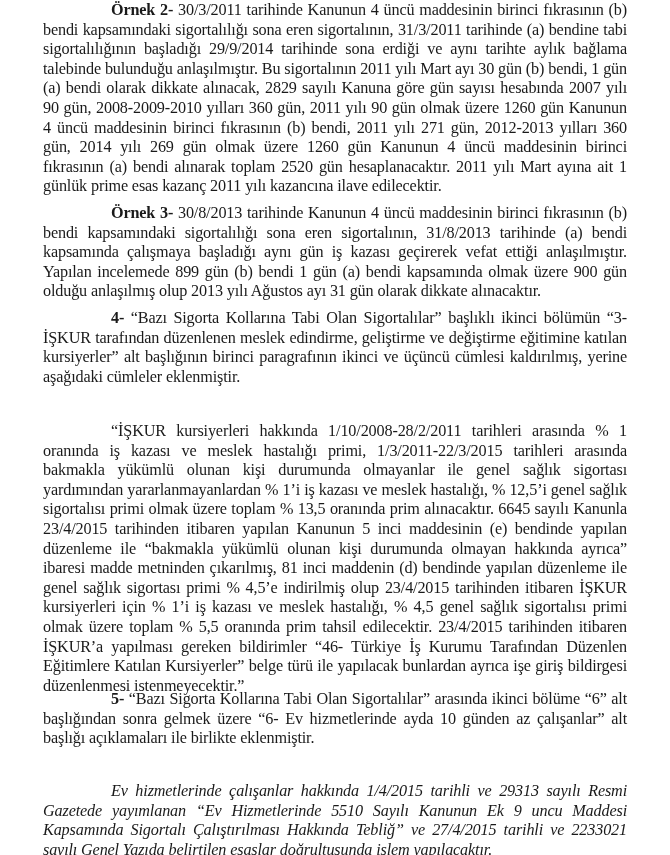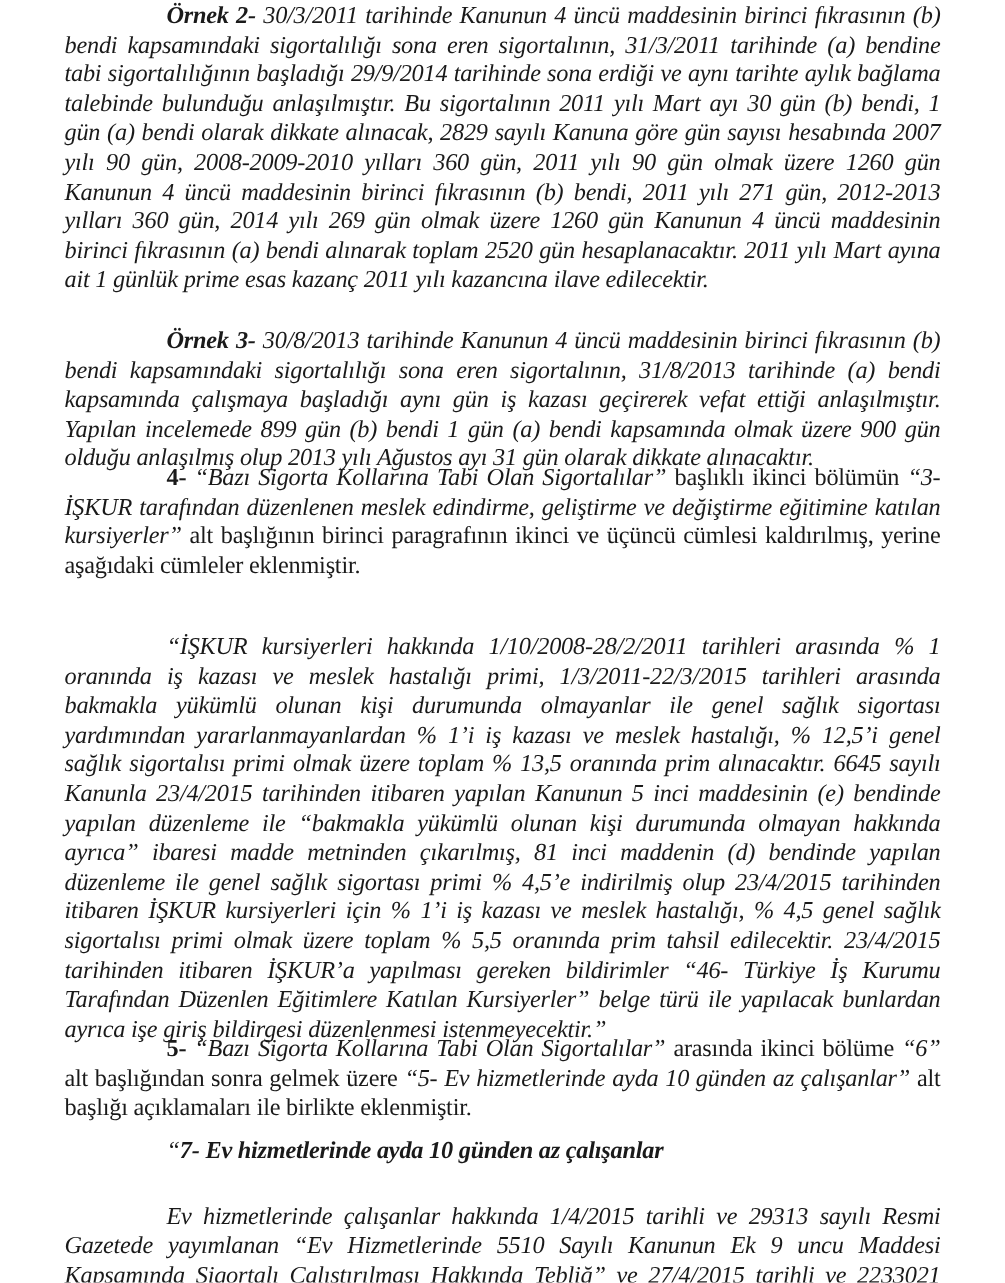--- a/index.html
+++ b/index.html
@@ -22,24 +22,24 @@
       width: 584px;
     }
     .para {
       margin: 0;
       font-size: 16.2px;
       line-height: 19.6px;
       text-align: justify;
       text-indent: 68px;
       letter-spacing: -0.15px;
     }
-    .italic { font-style: italic; }
+    .italic { }
     .bold { font-weight: bold; }
     .p1 { position: absolute; top: 1px; }
-    .p2 { position: absolute; top: 218px; }
+    .p2 { position: absolute; top: 204px; }
     .p3 { position: absolute; top: 309px; }
     .p4 { position: absolute; top: 422px; }
     .p5 { position: absolute; top: 690px; }
     .p6 { position: absolute; top: 758px; }
     .p6 .heading-line {
       display: block;
       text-indent: 68px;
       font-style: italic;
     }
     .p6 .body-line {
@@ -55,20 +55,19 @@
 <div class="page">
 
   <p class="para p1"><span class="bold italic">Örnek 2-</span><span class="italic"> 30/3/2011 tarihinde Kanunun 4 üncü maddesinin birinci fıkrasının (b) bendi kapsamındaki sigortalılığı sona eren sigortalının, 31/3/2011 tarihinde (a) bendine tabi sigortalılığının başladığı 29/9/2014 tarihinde sona erdiği ve aynı tarihte aylık bağlama talebinde bulunduğu anlaşılmıştır. Bu sigortalının 2011 yılı Mart ayı 30 gün (b) bendi, 1 gün (a) bendi olarak dikkate alınacak, 2829 sayılı Kanuna göre gün sayısı hesabında 2007 yılı 90 gün, 2008-2009-2010 yılları 360 gün, 2011 yılı 90 gün olmak üzere 1260 gün Kanunun 4 üncü maddesinin birinci fıkrasının (b) bendi, 2011 yılı 271 gün, 2012-2013 yılları 360 gün, 2014 yılı 269 gün olmak üzere 1260 gün Kanunun 4 üncü maddesinin birinci fıkrasının (a) bendi alınarak toplam 2520 gün hesaplanacaktır. 2011 yılı Mart ayına ait 1 günlük prime esas kazanç 2011 yılı kazancına ilave edilecektir.</span></p>
 
   <p class="para p2"><span class="bold italic">Örnek 3-</span><span class="italic"> 30/8/2013 tarihinde Kanunun 4 üncü maddesinin birinci fıkrasının (b) bendi kapsamındaki sigortalılığı sona eren sigortalının, 31/8/2013 tarihinde (a) bendi kapsamında çalışmaya başladığı aynı gün iş kazası geçirerek vefat ettiği anlaşılmıştır. Yapılan incelemede 899 gün (b) bendi 1 gün (a) bendi kapsamında olmak üzere 900 gün olduğu anlaşılmış olup 2013 yılı Ağustos ayı 31 gün olarak dikkate alınacaktır.</span></p>
 
   <p class="para p3"><span class="bold">4-</span><span class="italic"> “Bazı Sigorta Kollarına Tabi Olan Sigortalılar”</span><span> başlıklı ikinci bölümün </span><span class="italic">“3- İŞKUR tarafından düzenlenen meslek edindirme, geliştirme ve değiştirme eğitimine katılan kursiyerler”</span><span> alt başlığının birinci paragrafının ikinci ve üçüncü cümlesi kaldırılmış, yerine aşağıdaki cümleler eklenmiştir.</span></p>
 
   <p class="para p4 italic">“İŞKUR kursiyerleri hakkında 1/10/2008-28/2/2011 tarihleri arasında % 1 oranında iş kazası ve meslek hastalığı primi, 1/3/2011-22/3/2015 tarihleri arasında bakmakla yükümlü olunan kişi durumunda olmayanlar ile genel sağlık sigortası yardımından yararlanmayanlardan % 1’i iş kazası ve meslek hastalığı, % 12,5’i genel sağlık sigortalısı primi olmak üzere toplam % 13,5 oranında prim alınacaktır. 6645 sayılı Kanunla 23/4/2015 tarihinden itibaren yapılan Kanunun 5 inci maddesinin (e) bendinde yapılan düzenleme ile “bakmakla yükümlü olunan kişi durumunda olmayan hakkında ayrıca” ibaresi madde metninden çıkarılmış, 81 inci maddenin (d) bendinde yapılan düzenleme ile genel sağlık sigortası primi % 4,5’e indirilmiş olup 23/4/2015 tarihinden itibaren İŞKUR kursiyerleri için % 1’i iş kazası ve meslek hastalığı, % 4,5 genel sağlık sigortalısı primi olmak üzere toplam % 5,5 oranında prim tahsil edilecektir. 23/4/2015 tarihinden itibaren İŞKUR’a yapılması gereken bildirimler “46- Türkiye İş Kurumu Tarafından Düzenlen Eğitimlere Katılan Kursiyerler” belge türü ile yapılacak bunlardan ayrıca işe giriş bildirgesi düzenlenmesi istenmeyecektir.”</p>
 
-  <p class="para p5"><span class="bold">5-</span><span class="italic"> “Bazı Sigorta Kollarına Tabi Olan Sigortalılar”</span><span> arasında ikinci bölüme </span><span class="italic">“6”</span><span> alt başlığından sonra gelmek üzere </span><span class="italic">“5- Ev hizmetlerinde ayda 10 günden az çalışanlar”</span><span> alt başlığı açıklamaları ile birlikte eklenmiştir.</span></p>
+  <p class="para p5"><span class="bold">5-</span><span class="italic"> “Bazı Sigorta Kollarına Tabi Olan Sigortalılar”</span><span> arasında ikinci bölüme </span><span class="italic">“6”</span><span> alt başlığından sonra gelmek üzere </span><span class="italic">“6- Ev hizmetlerinde ayda 10 günden az çalışanlar”</span><span> alt başlığı açıklamaları ile birlikte eklenmiştir.</span></p>
 
   <div class="para p6">
-    <span class="heading-line"><span>“</span><span class="bold">7- Ev hizmetlerinde ayda 10 günden az çalışanlar</span></span>
     <span class="body-line">Ev hizmetlerinde çalışanlar hakkında 1/4/2015 tarihli ve 29313 sayılı Resmi Gazetede yayımlanan “Ev Hizmetlerinde 5510 Sayılı Kanunun Ek 9 uncu Maddesi Kapsamında Sigortalı Çalıştırılması Hakkında Tebliğ” ve 27/4/2015 tarihli ve 2233021 sayılı Genel Yazıda belirtilen esaslar doğrultusunda işlem yapılacaktır.</span>
   </div>
 
 </div>
 
 </body></html>

